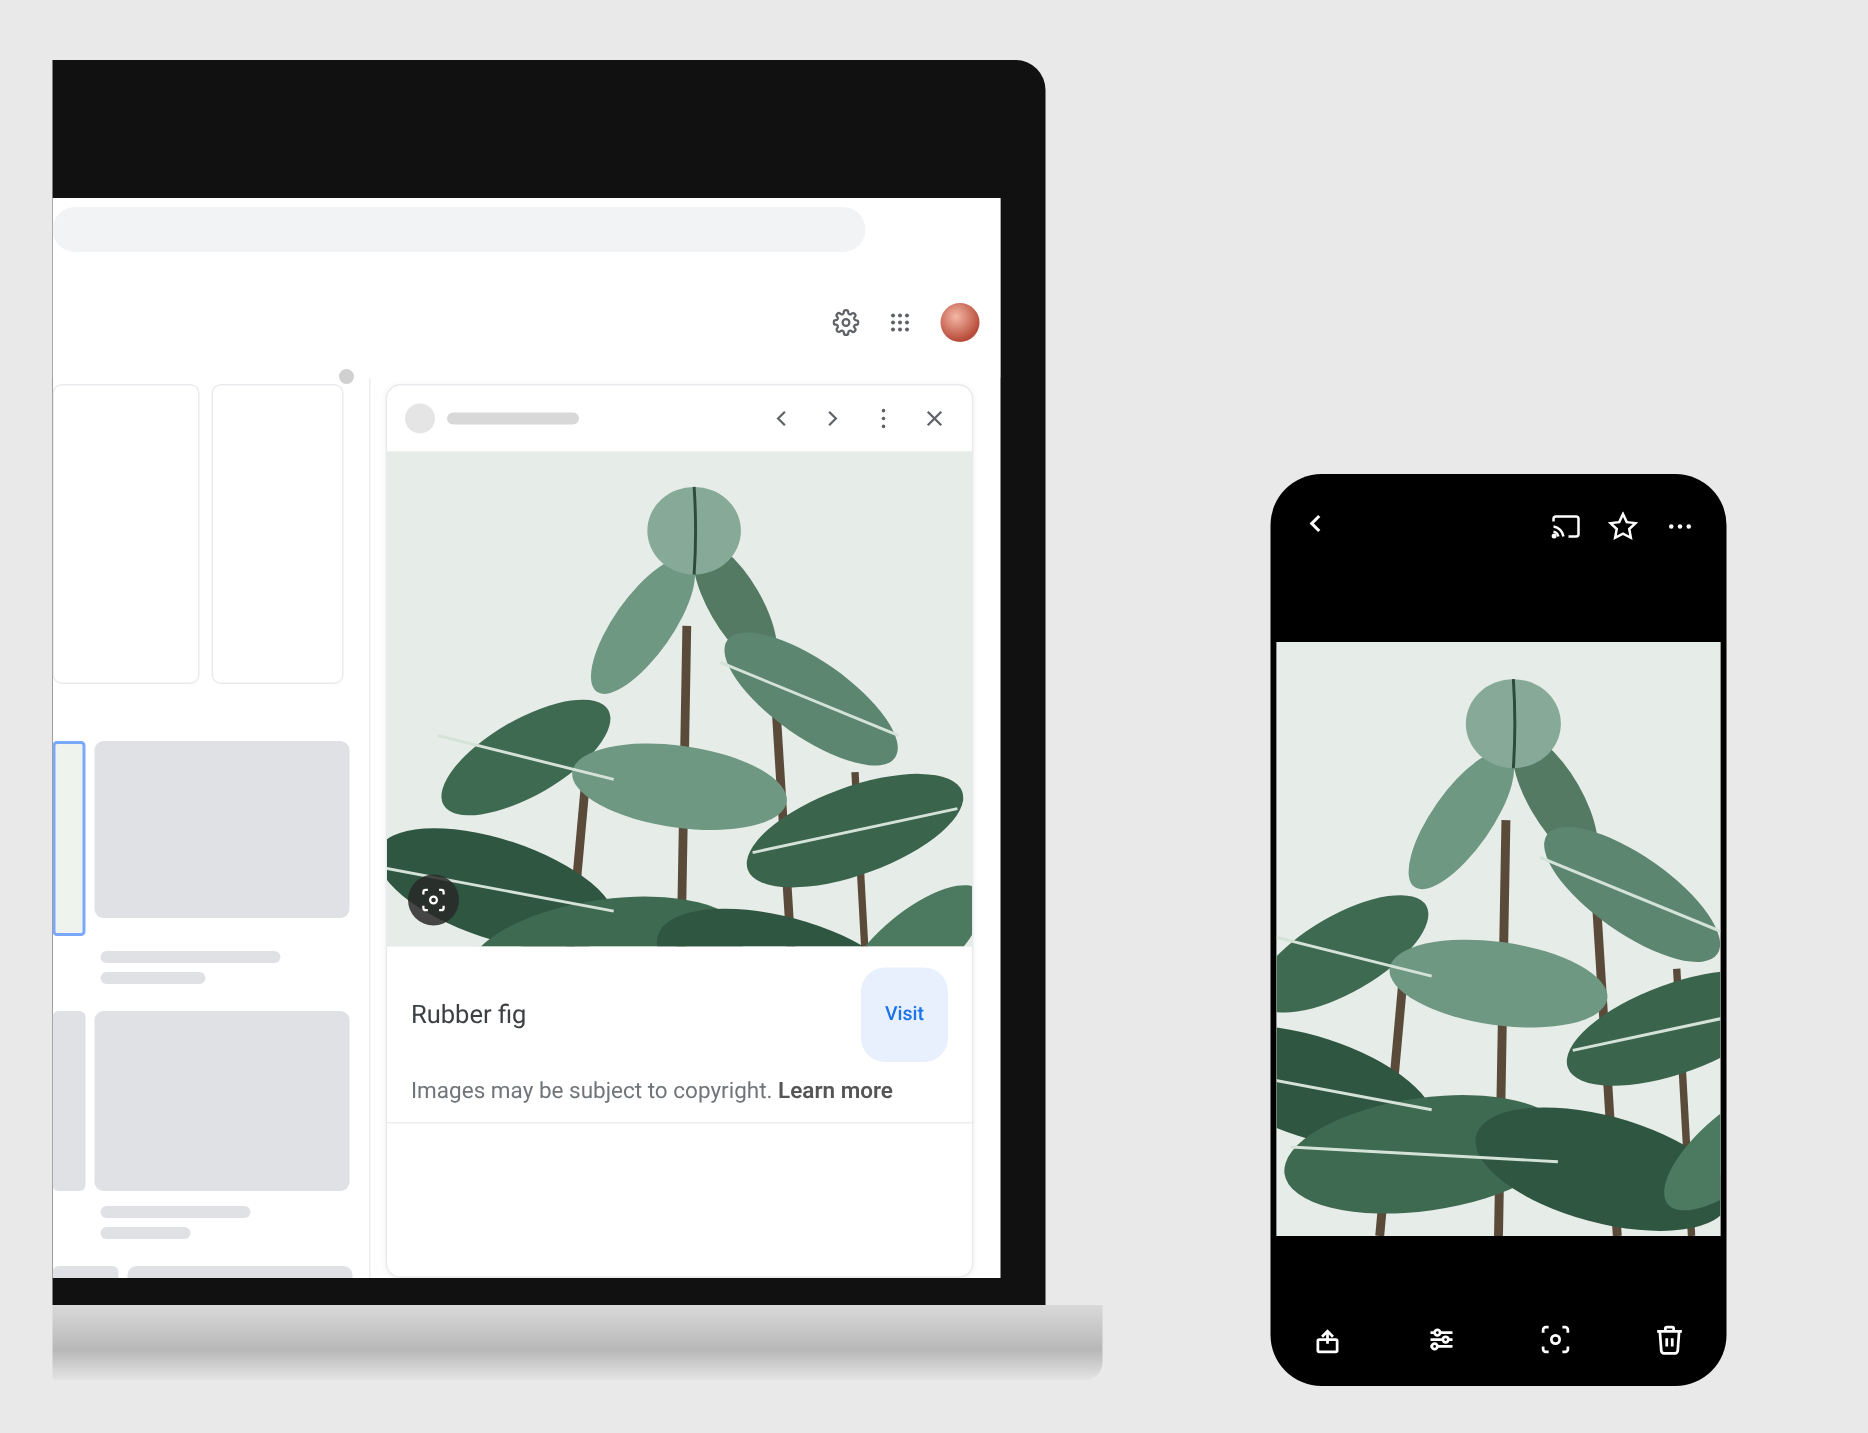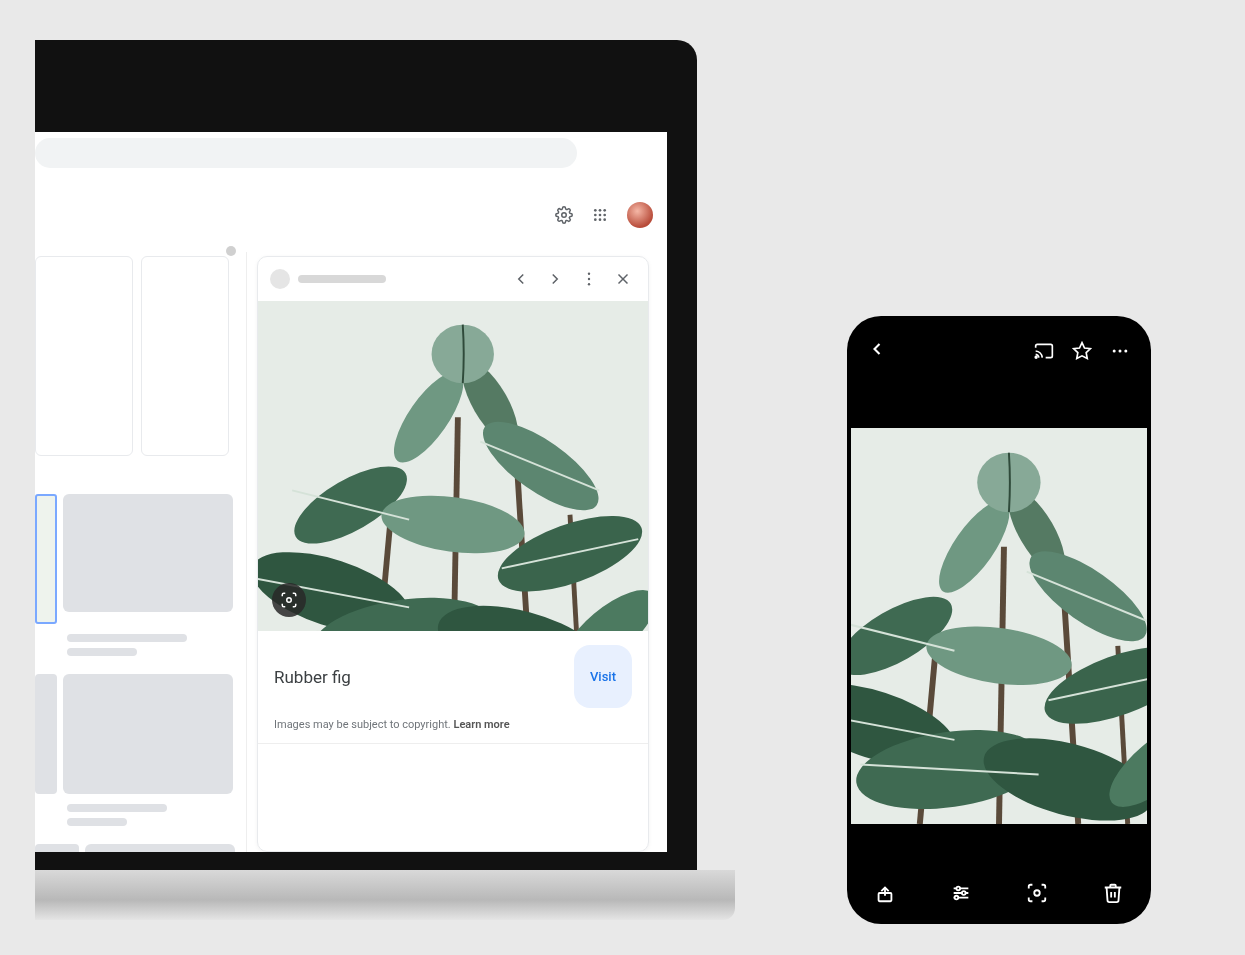--- a/index.html
+++ b/index.html
@@ -210,21 +210,21 @@
     background: #e8f0fe;
     color: #1a73e8;
     font-size: 13px;
     padding: 24px 16px;
     border-radius: 16px;
     cursor: pointer;
     font-weight: 500;
   }
 
   .copyright {
-    font-size: 11px;
+    font-size: 15px;
     color: #70757a;
     padding: 0 16px 12px 16px;
     border-bottom: 1px solid #eee;
   }
   .learn-more {
     color: #555;
     font-weight: 600;
     cursor: pointer;
   }
 

